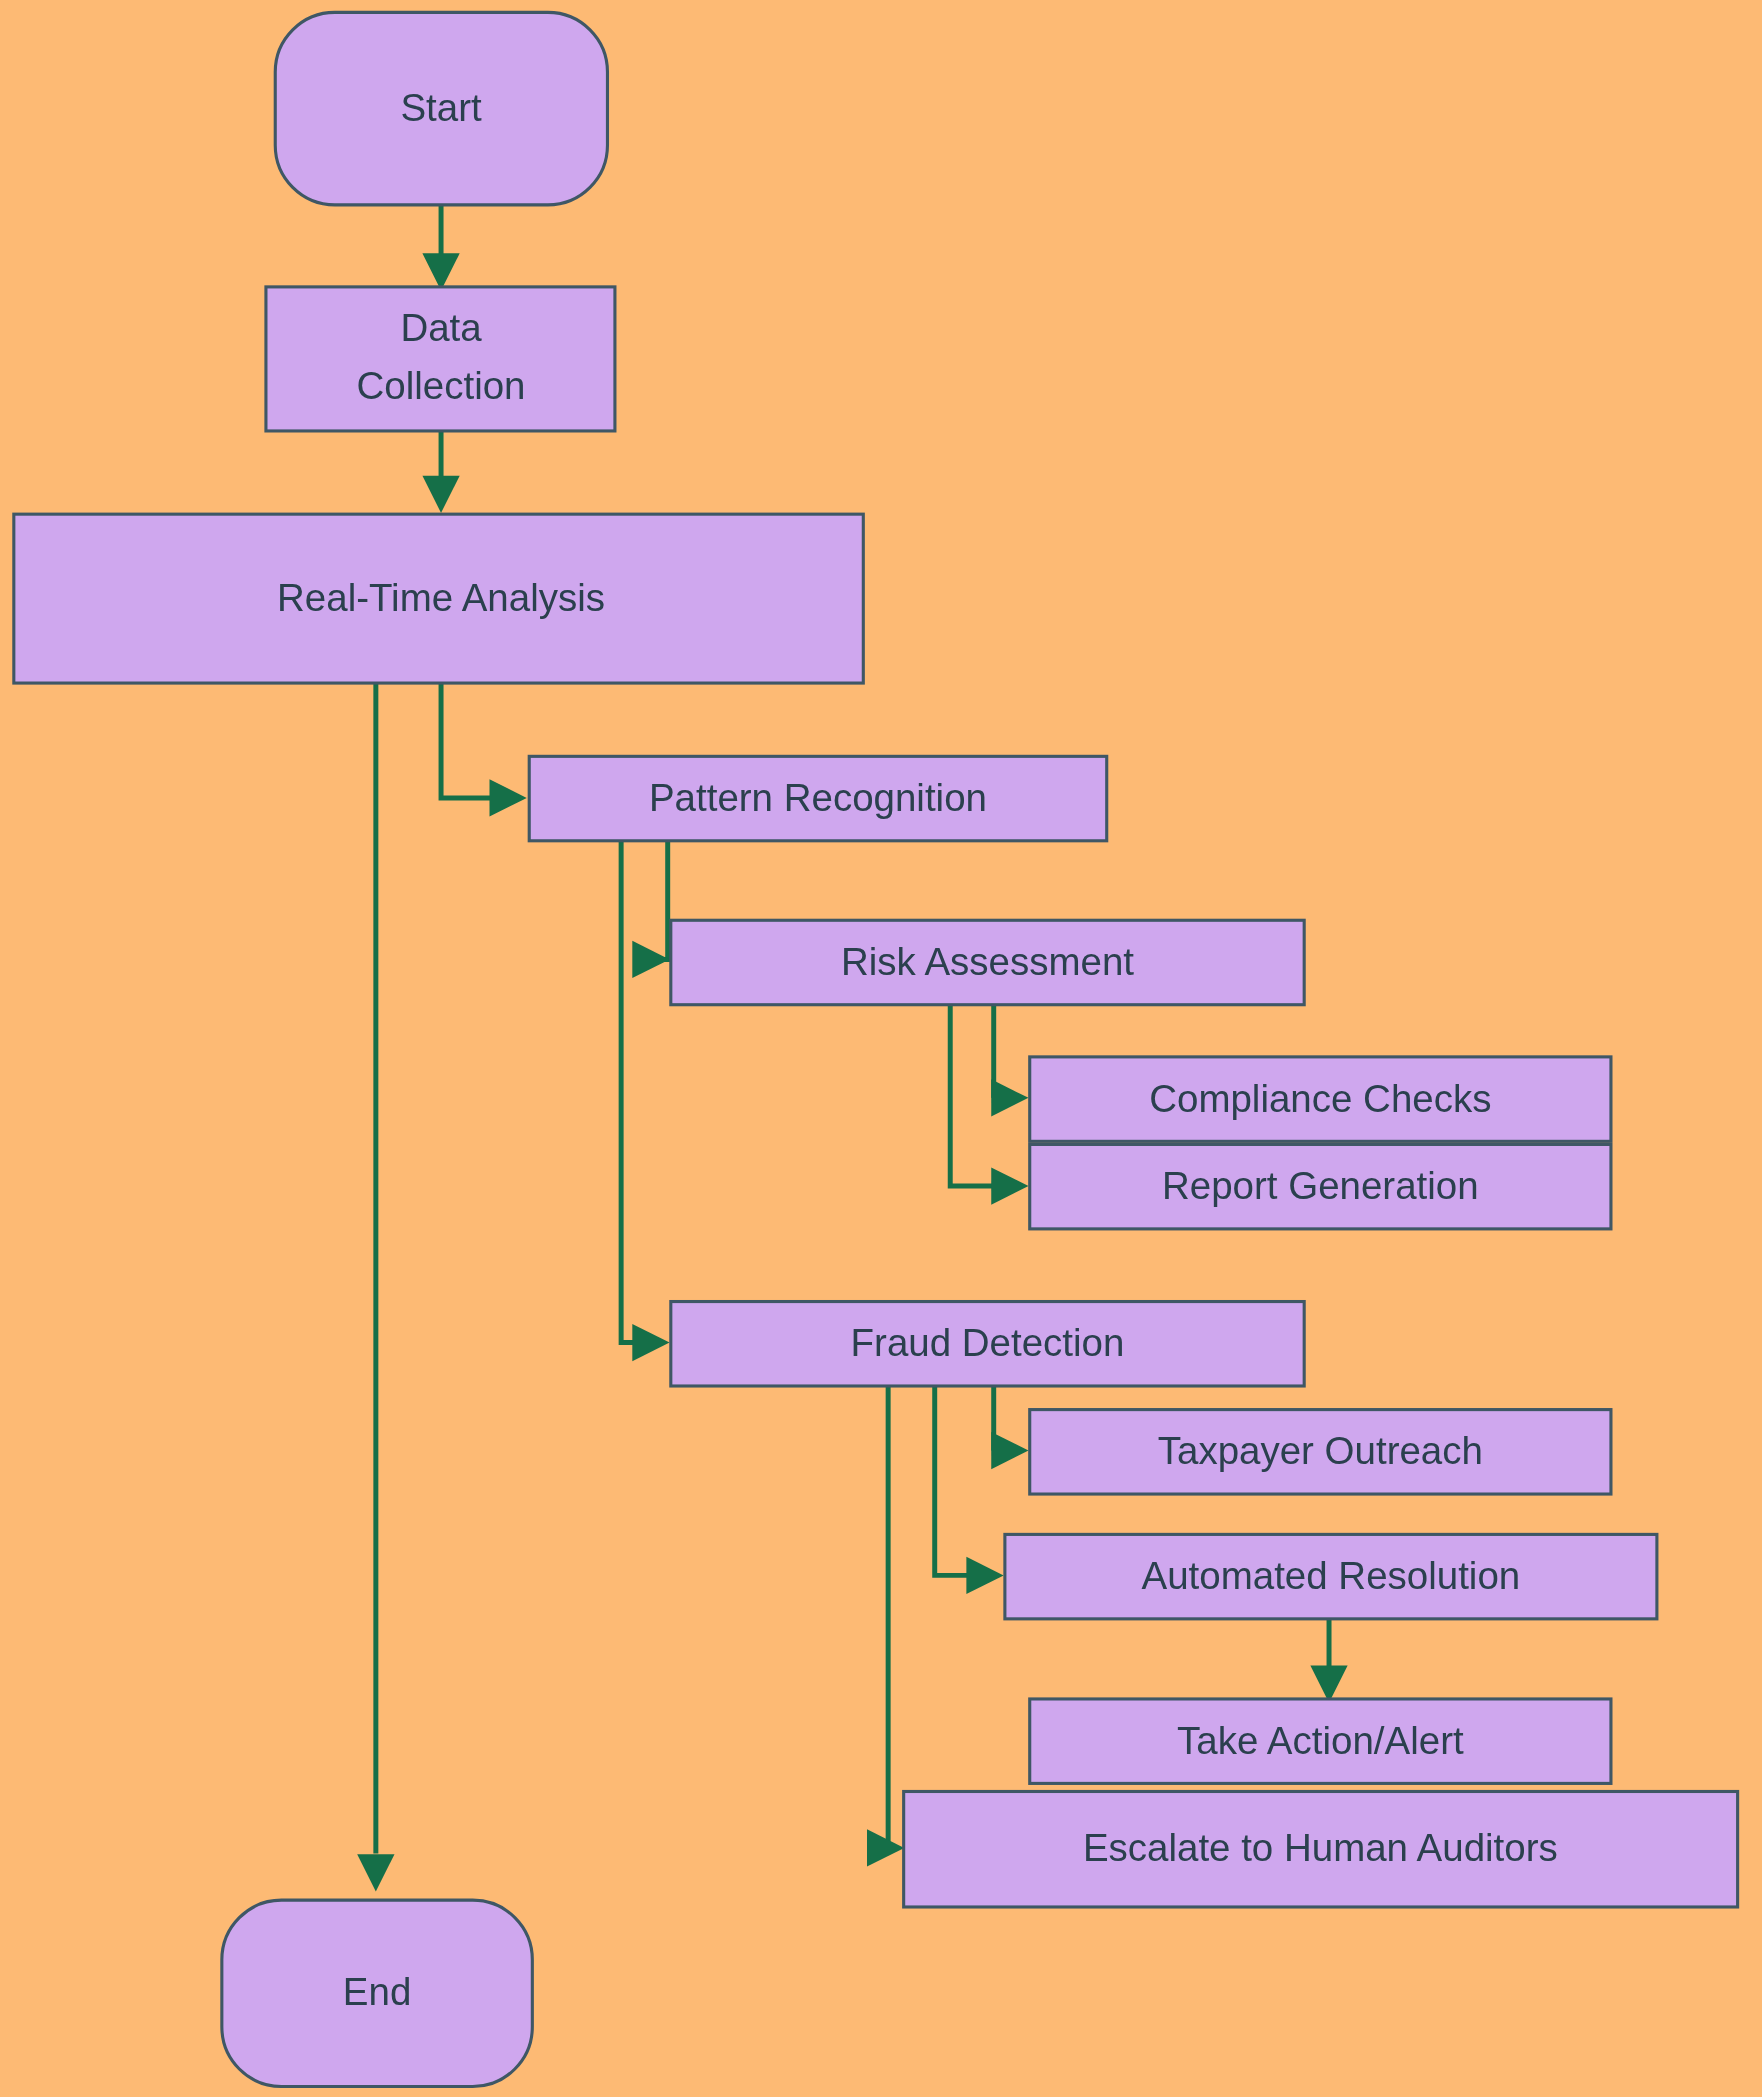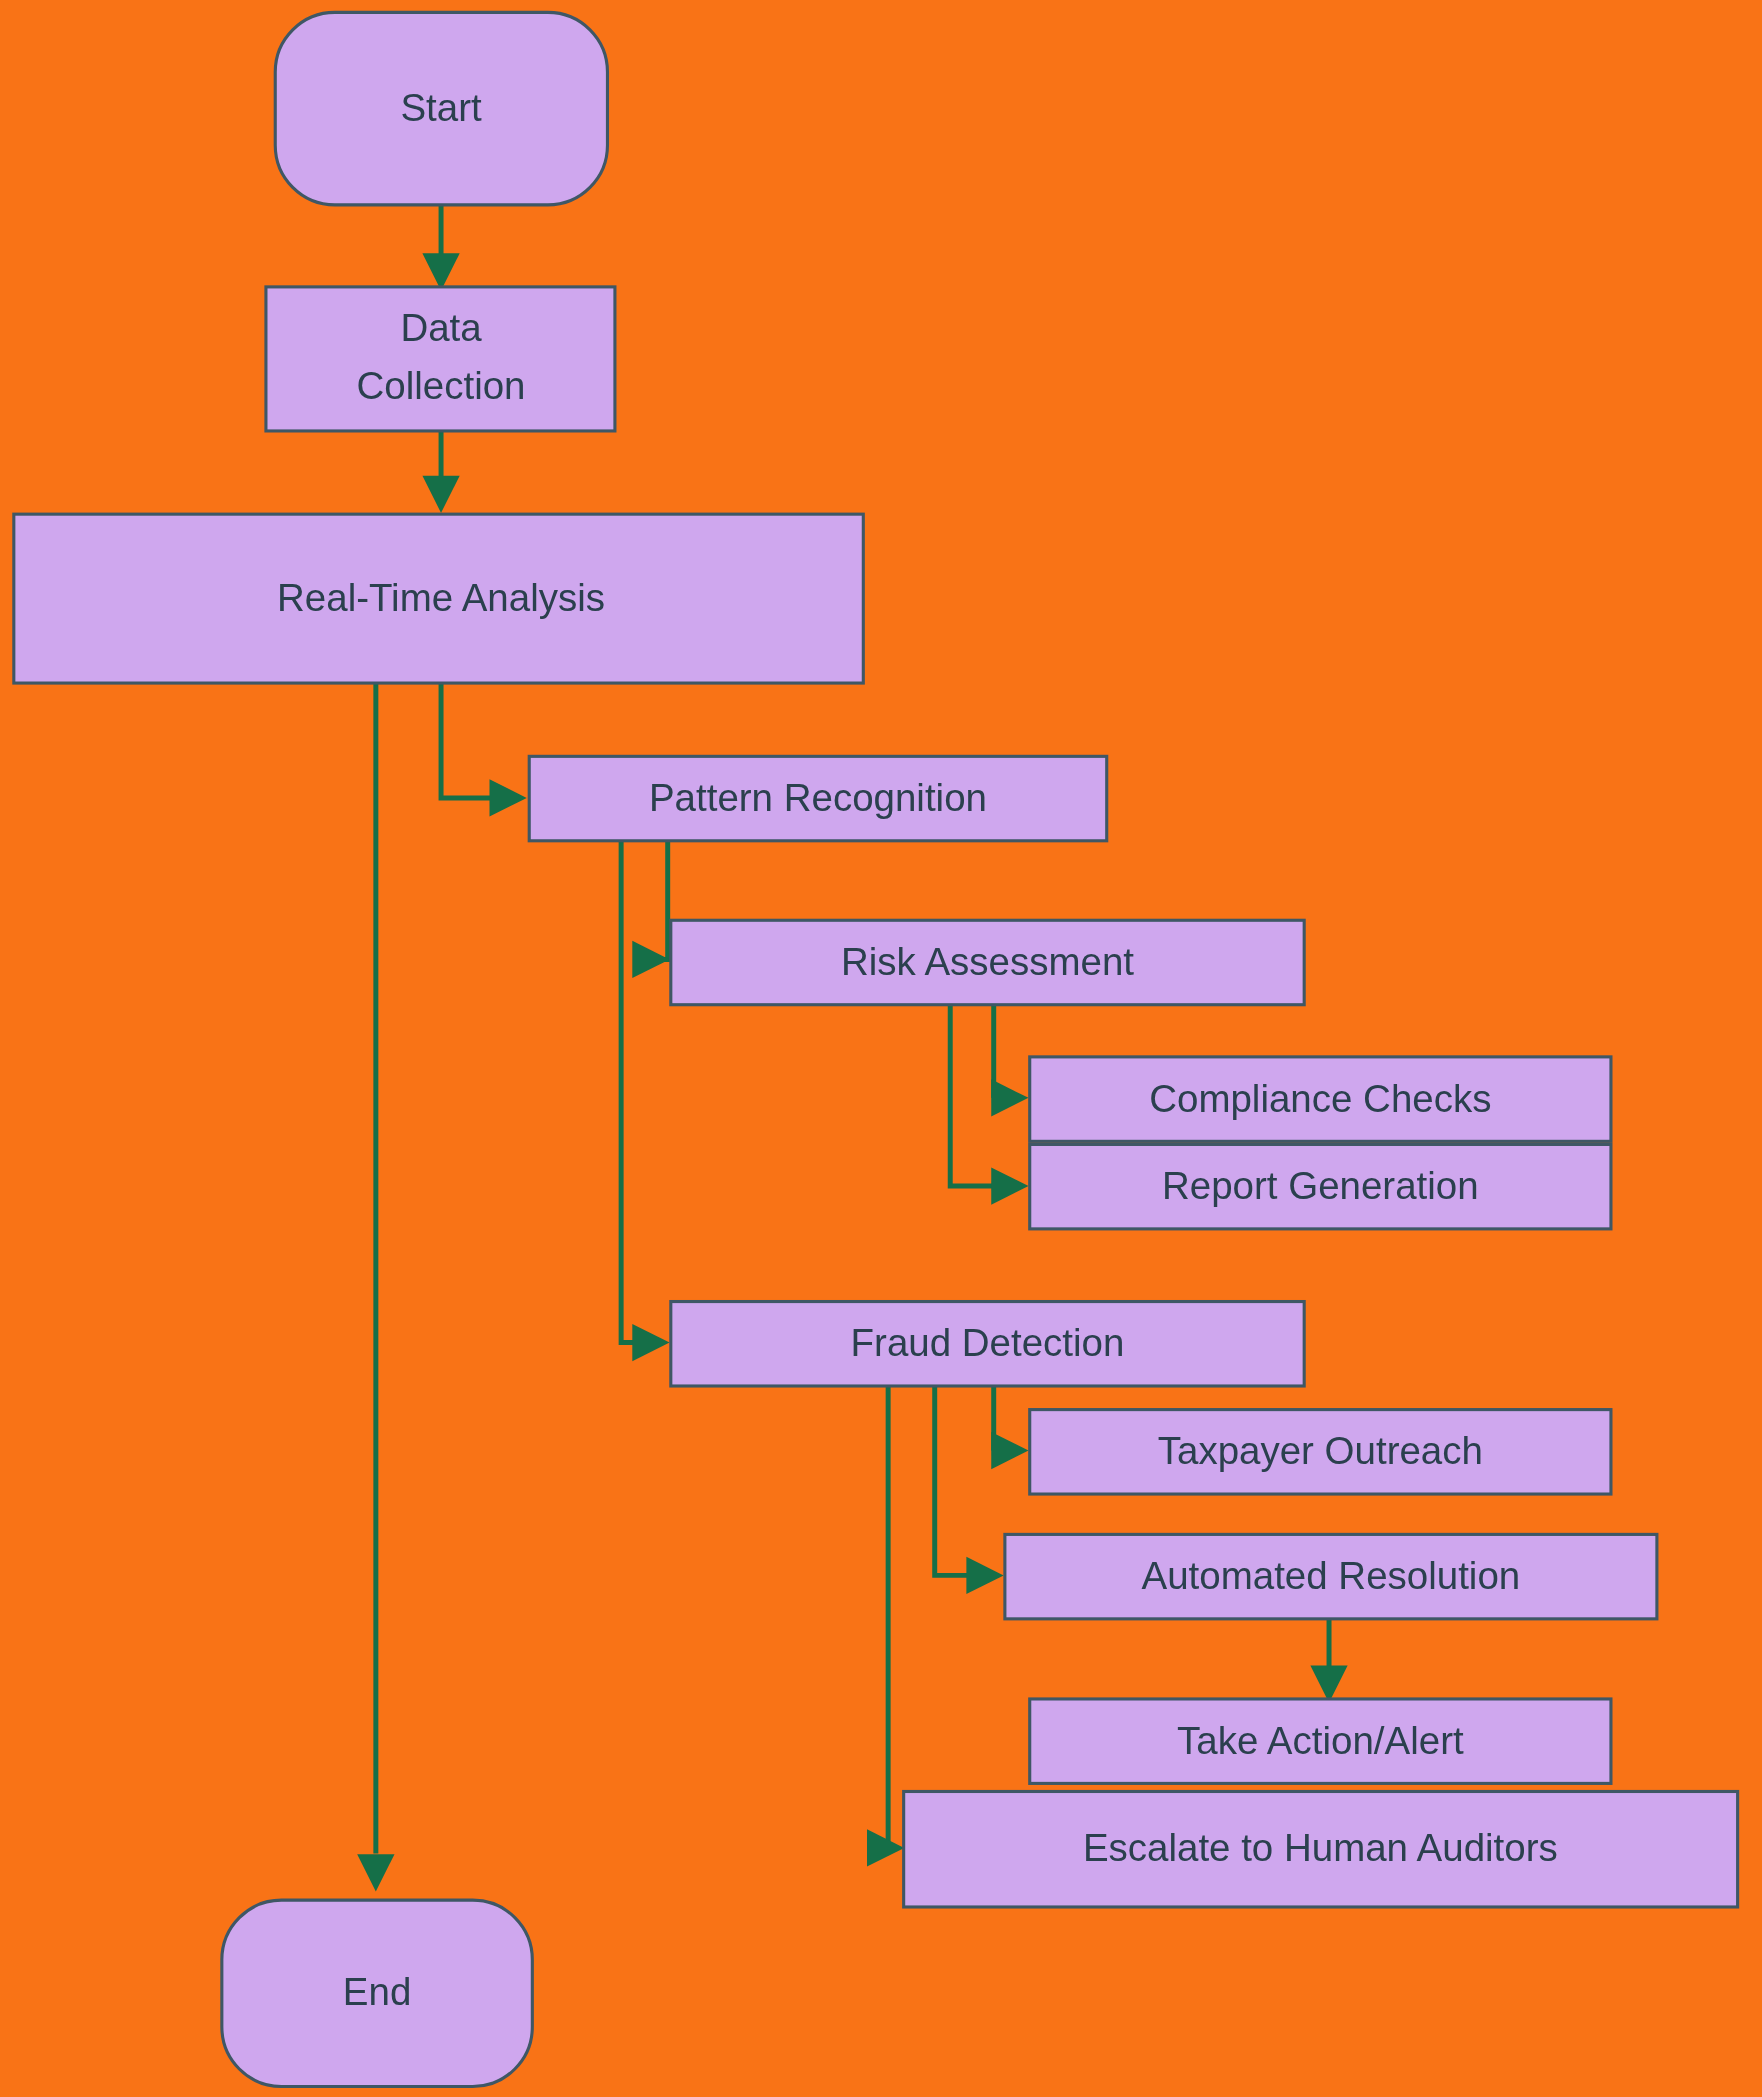--- a/index.html
+++ b/index.html
@@ -7,21 +7,21 @@
     padding: 0;
     background: #ffffff;
   }
   body {
     font-family: "Liberation Sans", sans-serif;
   }
   #flowchart-root {
     position: relative;
     width: 1762px;
     height: 2097px;
-    background: #f97316;
+    background: #fdba74;
     overflow: hidden;
   }
   svg#flow-svg {
     position: absolute;
     top: 0;
     left: 0;
     width: 1762px;
     height: 2097px;
     display: block;
   }

